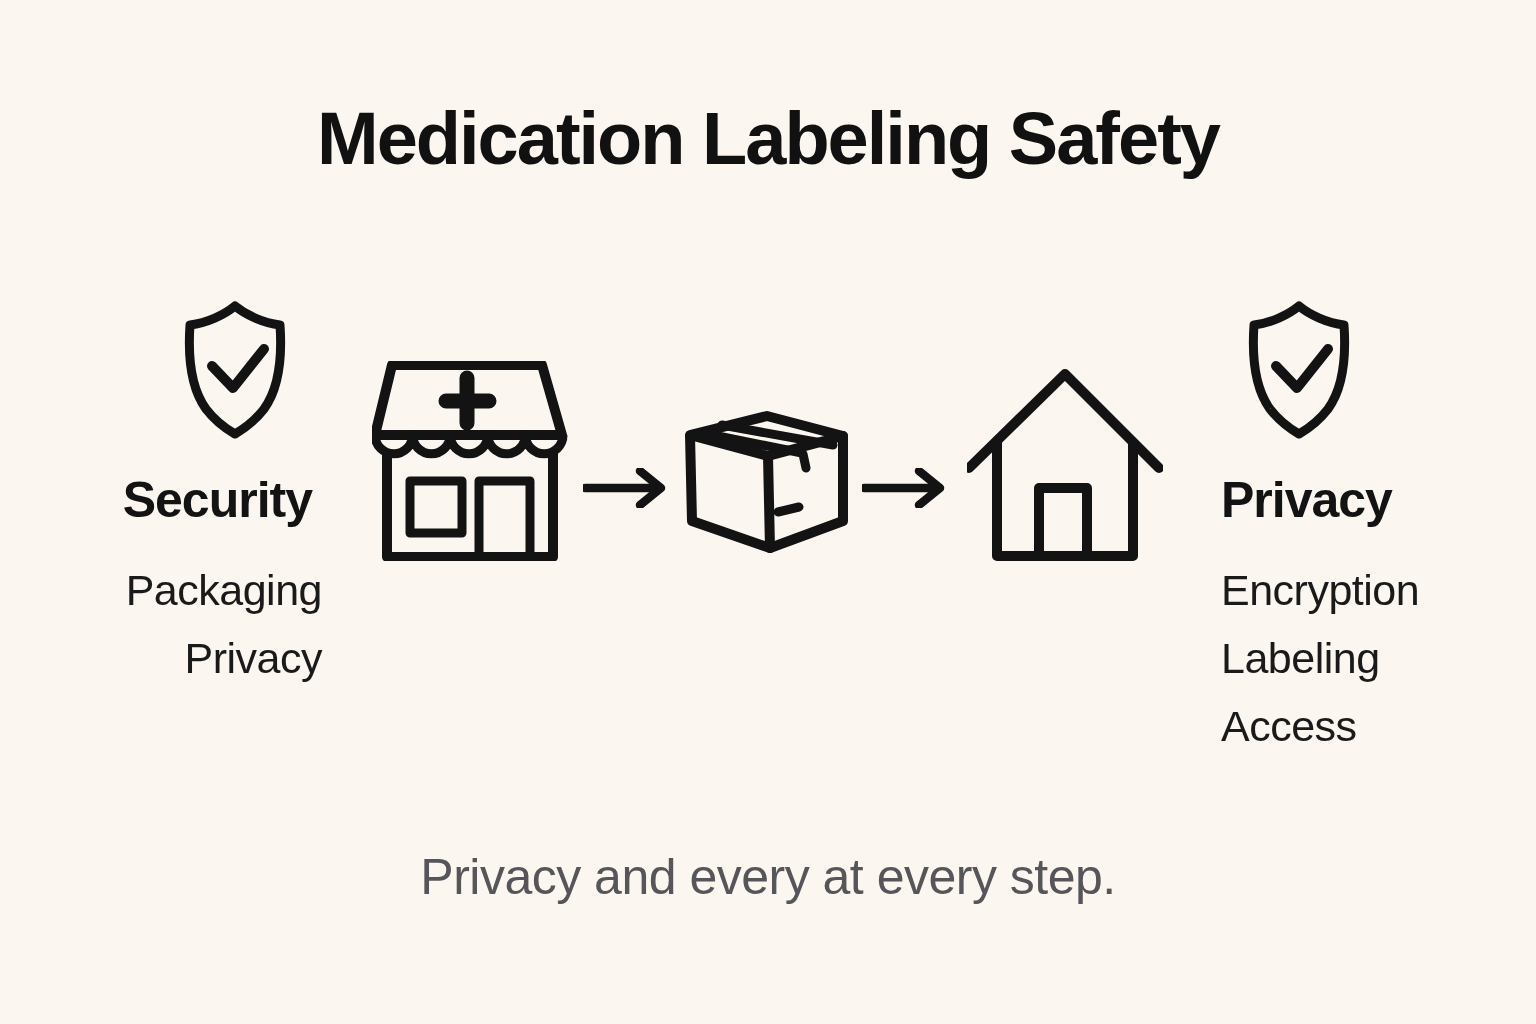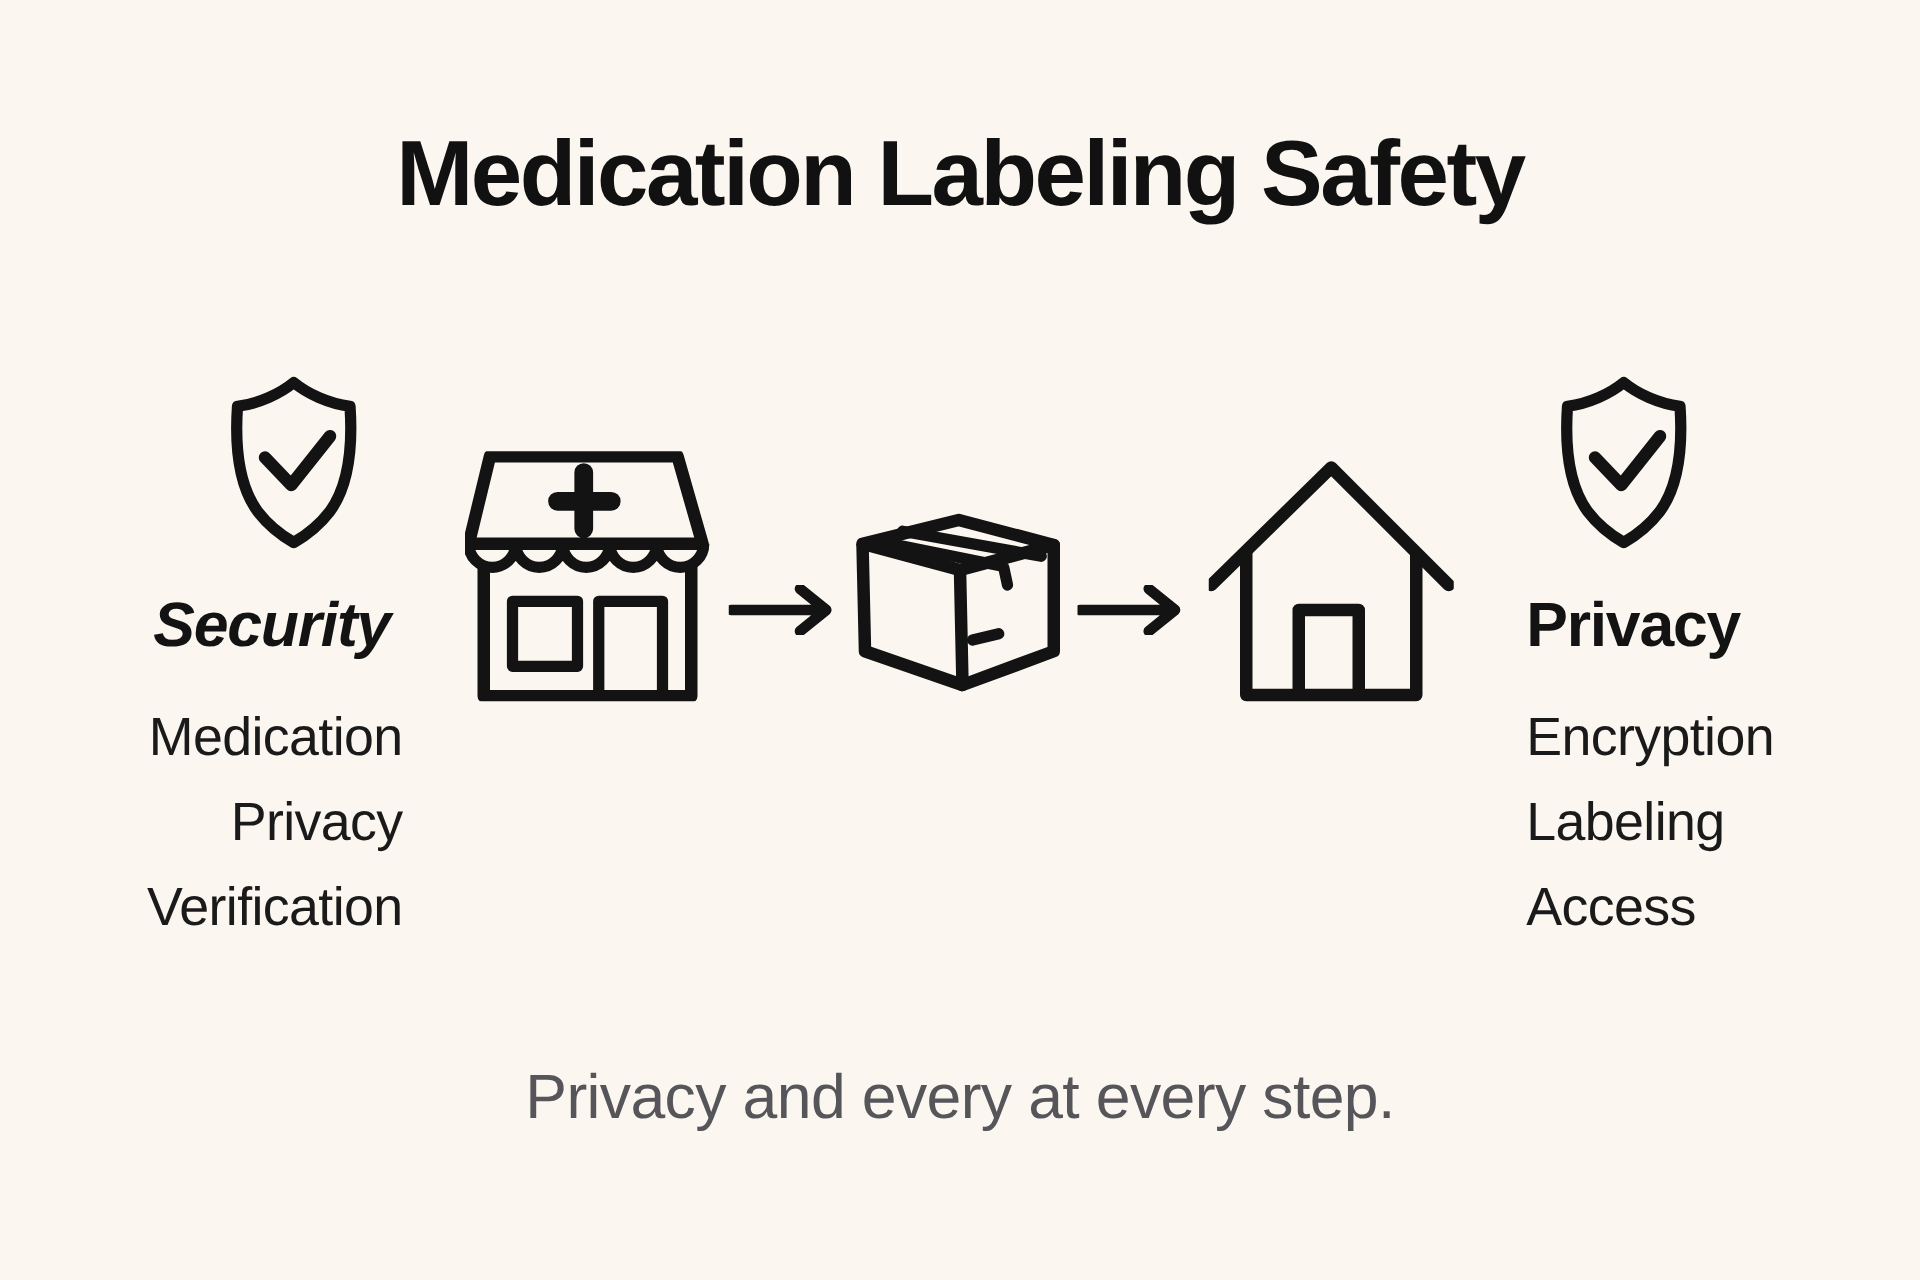--- a/index.html
+++ b/index.html
@@ -40,21 +40,21 @@
   .house    { left: 967px; top: 366px; width: 196px; height: 196px; }
 
   .heading {
     position: absolute;
     top: 471px;
     font-size: 50px;
     font-weight: 700;
     letter-spacing: -1px;
     color: #131313;
   }
-  .heading-left  { left: 12px;  width: 300px; text-align: right; font-style: italic; }
+  .heading-left  { left: 12px;  width: 300px; text-align: right; }
   .heading-right { left: 1221px; width: 320px; text-align: left; }
 
   .items {
     position: absolute;
     top: 556px;
     font-size: 43px;
     line-height: 68px;
     font-weight: 400;
     letter-spacing: -0.5px;
     color: #1a1a1a;
@@ -80,23 +80,22 @@
 <div class="canvas">
 
   <div class="title">Medication Labeling Safety</div>
 
   <svg class="icon shield-left" viewBox="0 0 118 143" aria-hidden="true">
     <path d="M59 7 C48 16, 31 24, 14 26 C12 55, 14 88, 30 110 C40 123, 52 131, 59 135 C66 131, 78 123, 88 110 C104 88, 106 55, 104 26 C87 24, 70 16, 59 7 Z" stroke-width="9" stroke-linejoin="round" stroke-linecap="round"></path>
     <path d="M36 67 L57 89 L88 50" stroke-width="10" stroke-linejoin="round" stroke-linecap="round"></path>
   </svg>
   <div class="heading heading-left">Security</div>
   <div class="items items-left">
-    <div class="item">Medication</div>
+    <div class="item">Packaging</div>
     <div class="item">Privacy</div>
-    <div class="item">Verification</div>
   </div>
 
   <svg class="icon pharmacy" viewBox="0 0 196 200" aria-hidden="true">
     <path d="M20 4 L170 4 L190 74 L3 74 Z" stroke-width="10" stroke-linejoin="round"></path>
     <path d="M3 74 a18.8 18.8 0 0 0 37.6 0 a18.8 18.8 0 0 0 37.6 0 a18.8 18.8 0 0 0 37.6 0 a18.8 18.8 0 0 0 37.6 0 a18.8 18.8 0 0 0 37.6 0" stroke-width="9" stroke-linejoin="round"></path>
     <path d="M15 91 L15 196 L181 196 L181 91" stroke-width="10" stroke-linejoin="round"></path>
     <rect x="38" y="120" width="52" height="52" stroke-width="9" stroke-linejoin="round"></rect>
     <path d="M107 196 L107 120 L158 120 L158 196" stroke-width="9" stroke-linejoin="round"></path>
     <path d="M95 17 L95 62 M74 40 L117 40" stroke-width="15" stroke-linecap="round"></path>
   </svg>

